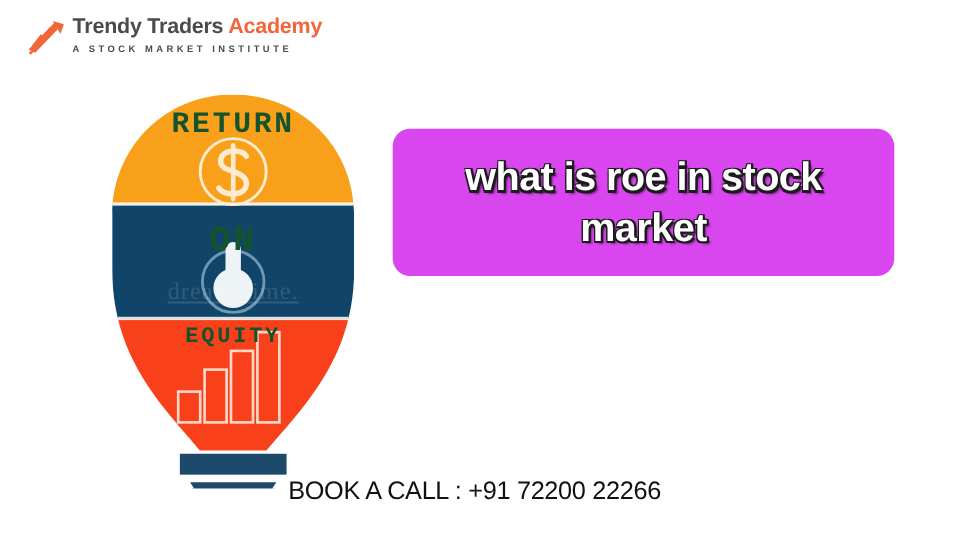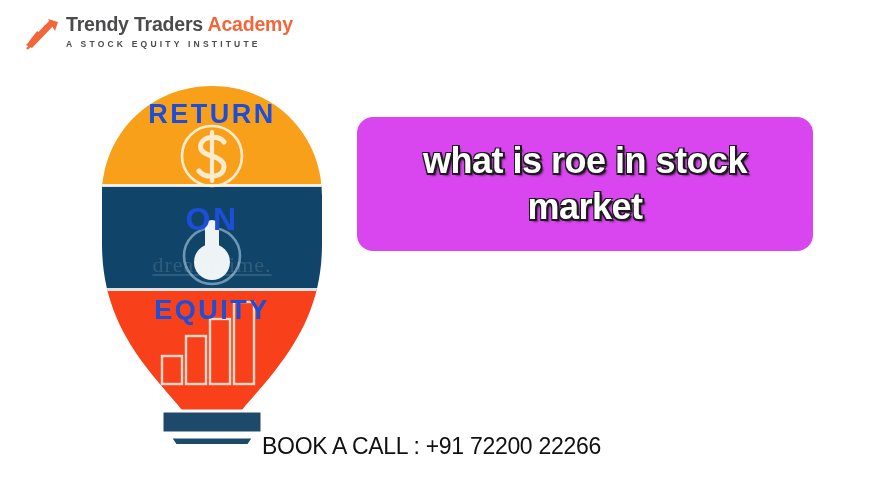--- a/index.html
+++ b/index.html
@@ -63,29 +63,30 @@
     left: 98px;
     top: 84px;
     width: 228px;
     height: 360px;
   }
   #bulb svg { display: block; }
   .bulb-label {
     position: absolute;
     width: 100%;
     text-align: center;
-    color: #1d4ed8;
+    color: #14532d;
     font-weight: bold;
     letter-spacing: 2.5px;
     line-height: 1;
     pointer-events: none;
+    font-family: Liberation Mono, monospace;
   }
   #label-return { top: 17px;  font-size: 27px; }
   #label-on     { top: 119px; font-size: 32px; }
-  #label-equity { top: 213px; font-size: 27px; }
+  #label-equity { top: 213px; font-size: 20px; }
   #watermark {
     position: absolute;
     top: 168px;
     left: 0;
     width: 100%;
     text-align: center;
     font-size: 22px;
     color: rgba(255,255,255,0.13);
     letter-spacing: 1px;
     font-family: "Liberation Serif", serif;
@@ -197,21 +198,21 @@
         <g stroke="#f2663a" stroke-width="2.4" fill="none">
           <line x1="7" y1="31" x2="33" y2="5"></line>
         </g>
       </svg>
     </div>
     <div id="logo-text-wrap">
       <div class="logo-title">
         <span class="logo-word-dark">Trendy Traders</span>
         <span class="logo-word-orange">Academy</span>
       </div>
-      <div class="logo-tagline">A STOCK EQUITY INSTITUTE</div>
+      <div class="logo-tagline">A STOCK MARKET INSTITUTE</div>
     </div>
   </div>
 
   <div id="bulb">
     <svg width="228" height="360" viewBox="0 0 228 360" xmlns="http://www.w3.org/2000/svg">
       <defs>
         <clipPath id="bulbClip">
           <path d="M114 2
                    C 52 2, 4 50, 4 112
                    L 4 160

